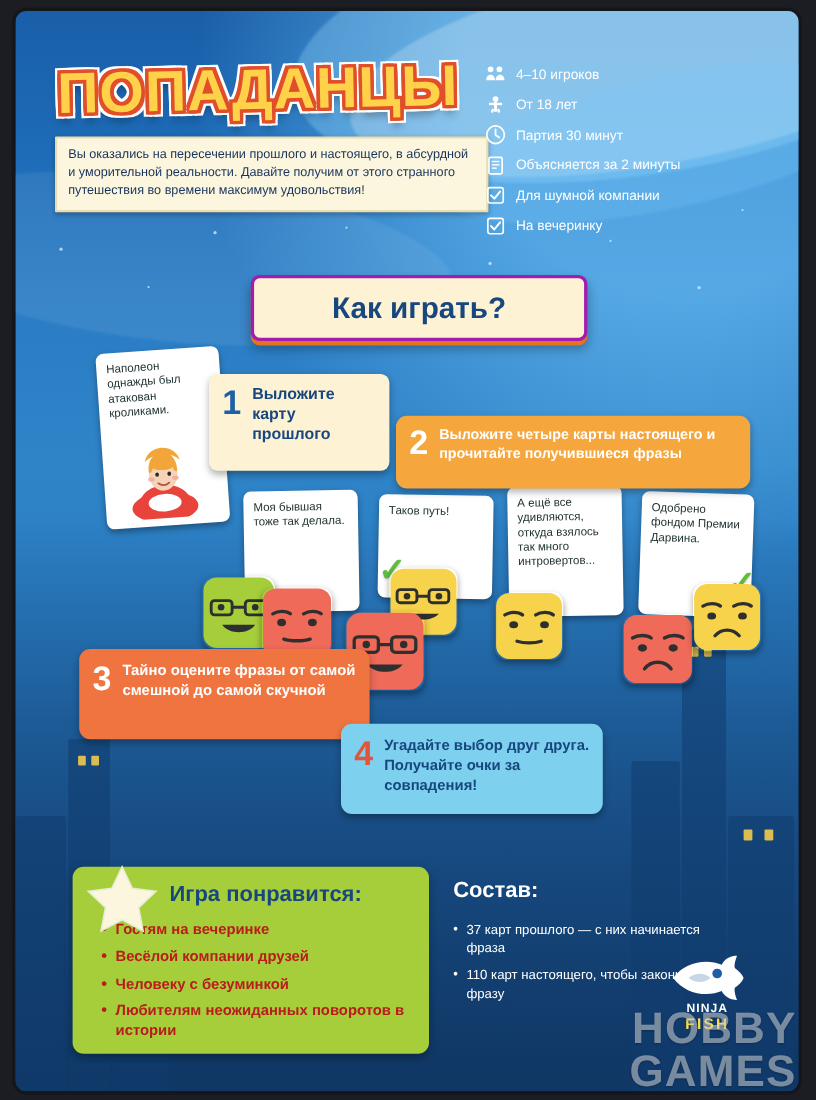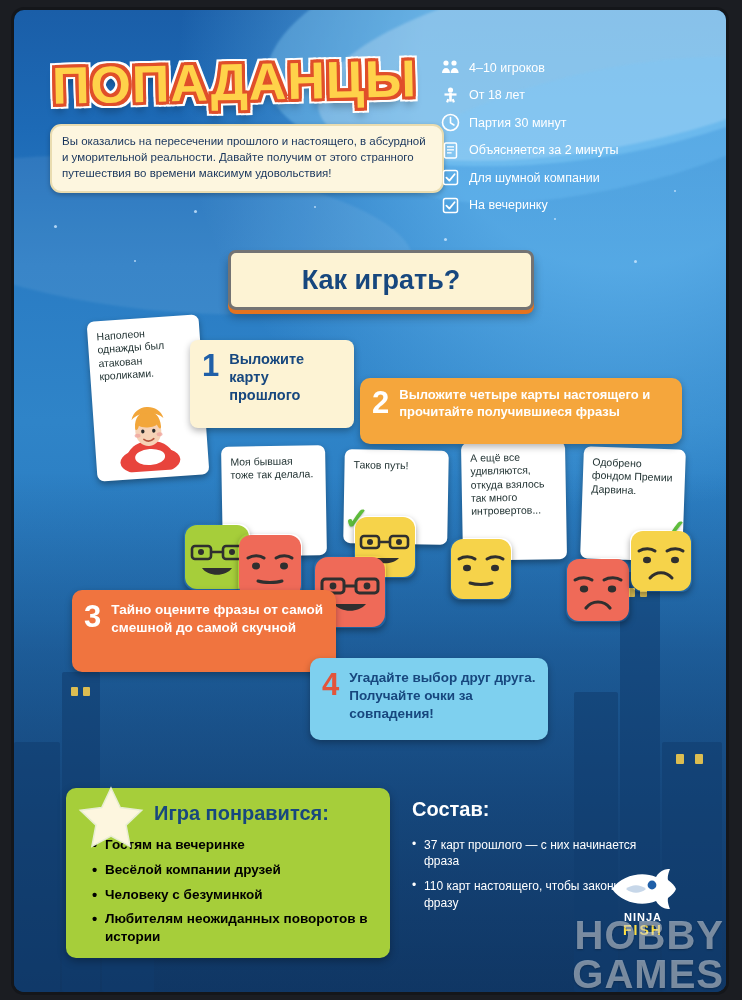--- a/index.html
+++ b/index.html
@@ -55,36 +55,36 @@
       -3px 0 #e04f2a, 3px 0 #e04f2a, 0 -3px #e04f2a, 0 3px #e04f2a,
       -3px -3px #e04f2a, 3px -3px #e04f2a, -3px 3px #e04f2a, 3px 3px #e04f2a,
       -5px 0 #ffffff, 5px 0 #ffffff, 0 -5px #ffffff, 0 5px #ffffff,
       5px 5px 0 #ffffff, -5px 5px 0 #ffffff, 5px -5px 0 #ffffff, -5px -5px 0 #ffffff,
       0 8px 8px rgba(0,0,0,.35);
     transform:rotate(-1.2deg);
     white-space:nowrap;
   }
   .tagline{
     position:absolute;left:36px;top:114px;width:370px;
-    background:#fdf6df;border:2px solid #e9dcb0;border-radius:11px;
+    background:#fdf6df;border:2px solid #e9dcb0;border-radius:1px;
     padding:8px 10px 9px 10px;
     color:#17345c;font-size:11.5px;line-height:1.38;
     box-shadow:0 2px 5px rgba(0,0,0,.25);
   }
 
   
   .specs{position:absolute;right:40px;top:48px;width:245px;color:#fff;}
   .spec{display:flex;align-items:center;gap:9px;margin-bottom:8.5px;font-size:12.5px;}
   .spec .ic{width:19px;height:19px;flex:0 0 19px;display:flex;align-items:center;justify-content:center;}
   .spec .ic svg{display:block;}
 
   
   .howto{
     position:absolute;left:214px;top:240px;width:300px;height:54px;
-    background:#fdf3d4;border:3px solid #737373;border-radius:8px;
+    background:#fdf3d4;border:3px solid #a21caf;border-radius:8px;
     box-shadow:0 4px 0 #e4731f, 0 7px 10px rgba(0,0,0,.3);
     display:flex;align-items:center;justify-content:center;
   }
   .howto span{color:#17477e;font-size:27px;font-weight:bold;}
 
   
   .panel{position:absolute;border-radius:8px;box-shadow:0 3px 7px rgba(0,0,0,.3);}
   .p1{left:176px;top:330px;width:164px;height:88px;background:#fdf3d4;}
   .p2{left:346px;top:368px;width:322px;height:66px;background:#f5a63c;border-radius:10px;}
   .p3{left:58px;top:580px;width:264px;height:82px;background:#f0743f;border-radius:10px;}
@@ -135,21 +135,21 @@
   }
 
   
   .likebox{
     position:absolute;left:52px;top:778px;width:324px;height:170px;
     background:#a6ce3a;border-radius:10px;
     box-shadow:0 3px 8px rgba(0,0,0,.3);
   }
   .likebox h3{margin:0;position:absolute;left:88px;top:14px;color:#17477e;font-size:20px;font-weight:bold;}
   .likebox ul{margin:0;padding:0;list-style:none;position:absolute;left:26px;top:48px;width:280px;}
-  .likebox li{color:#000000;font-size:13.5px;font-weight:bold;line-height:1.32;margin-bottom:7px;padding-left:13px;position:relative;}
+  .likebox li{color:#b91c1c;font-size:13.5px;font-weight:bold;line-height:1.32;margin-bottom:7px;padding-left:13px;position:relative;}
   .likebox li:before{content:"•";position:absolute;left:0;top:-1px;font-size:15px;}
   .bigstar{position:absolute;left:62px;top:776px;width:70px;height:68px;}
 
   .composition{position:absolute;left:398px;top:788px;width:250px;}
   .composition h3{margin:0;color:#fff;font-size:20px;font-weight:bold;}
   .composition ul{margin:16px 0 0 0;padding:0;list-style:none;}
   .composition li{color:#fff;font-size:12px;line-height:1.35;margin-bottom:9px;padding-left:12px;position:relative;}
   .composition li:before{content:"•";position:absolute;left:0;top:-1px;}
 
   

